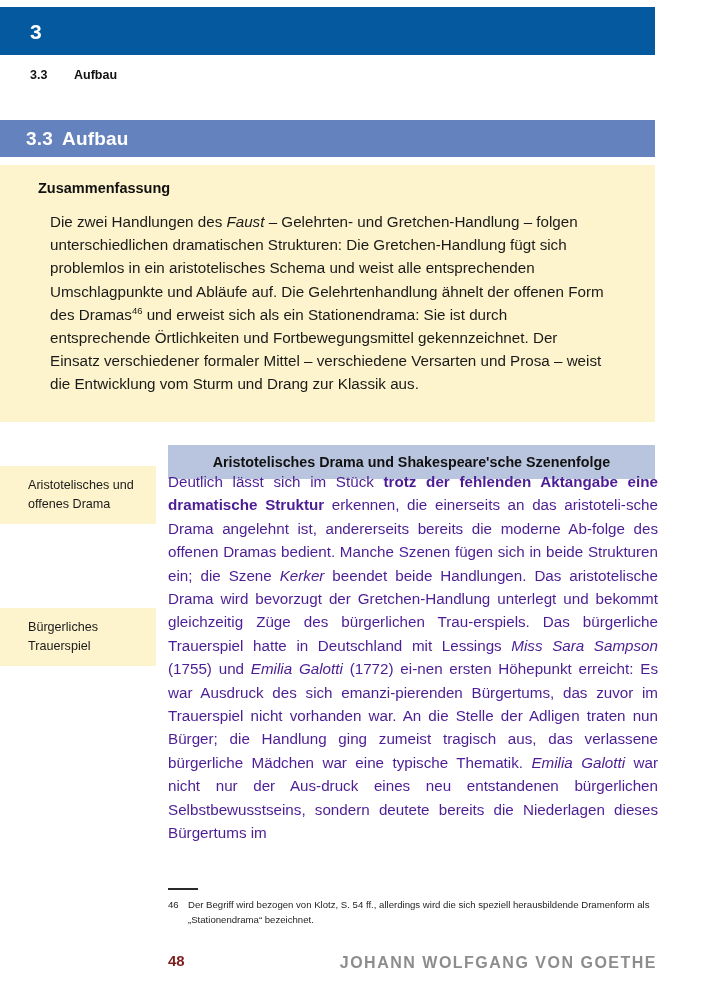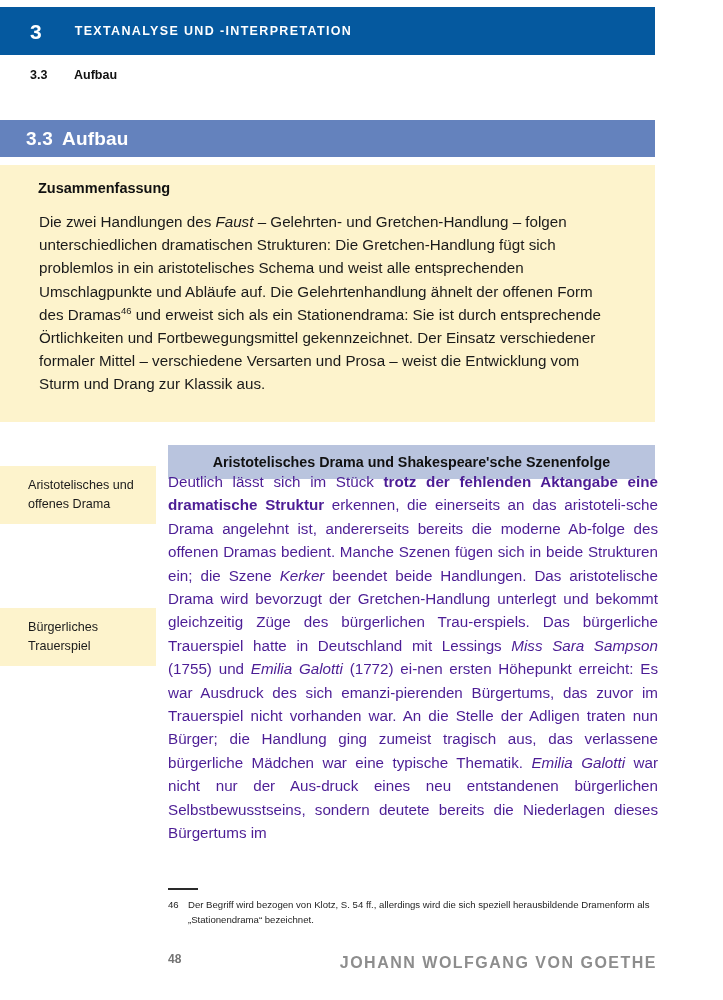--- a/index.html
+++ b/index.html
@@ -96,21 +96,21 @@
   .summary-heading {
     font-size: 14.5px;
     font-weight: bold;
     color: #111111;
     margin: 0 0 14px 0;
   }
   .summary-text {
     font-size: 15.2px;
     line-height: 23.2px;
     color: #1a1a1a;
-    margin: 1px;
+    margin: 12px;
     text-align: left;
   }
   .summary-text i { font-style: italic; }
   .summary-text sup {
     font-size: 9.5px;
     vertical-align: super;
     line-height: 0;
   }
 
   
@@ -188,43 +188,42 @@
     width: 20px;
     flex: none;
   }
   .footnote-body { flex: 1; }
 
   
   .folio {
     position: absolute;
     left: 168px;
     top: 952px;
-    font-size: 12px;
-    font-weight: bold;
-    color: #737373;
+    font-size: 15px;
+    font-weight: bold;
+    color: #7f1d1d;
   }
   .footer-title {
     position: absolute;
     right: 66px;
     top: 954px;
     font-size: 16px;
     font-weight: bold;
     letter-spacing: 1.5px;
     color: #8d8d8d;
     white-space: nowrap;
   }
 </style>
 </head>
 <body>
 
 <div class="page">
 
   <div class="runhead-bar">
     <span class="runhead-num">3</span>
-    <span class="runhead-title">TEXTANALYSE UND -INTERPRETATION</span>
   </div>
 
   <div class="runhead-sub">
     <span class="runhead-sub-num">3.3</span>
     <span>Aufbau</span>
   </div>
 
   <div class="section-band">
     <div class="section-band-text">
       <span class="sb-num">3.3</span><span>Aufbau</span>

